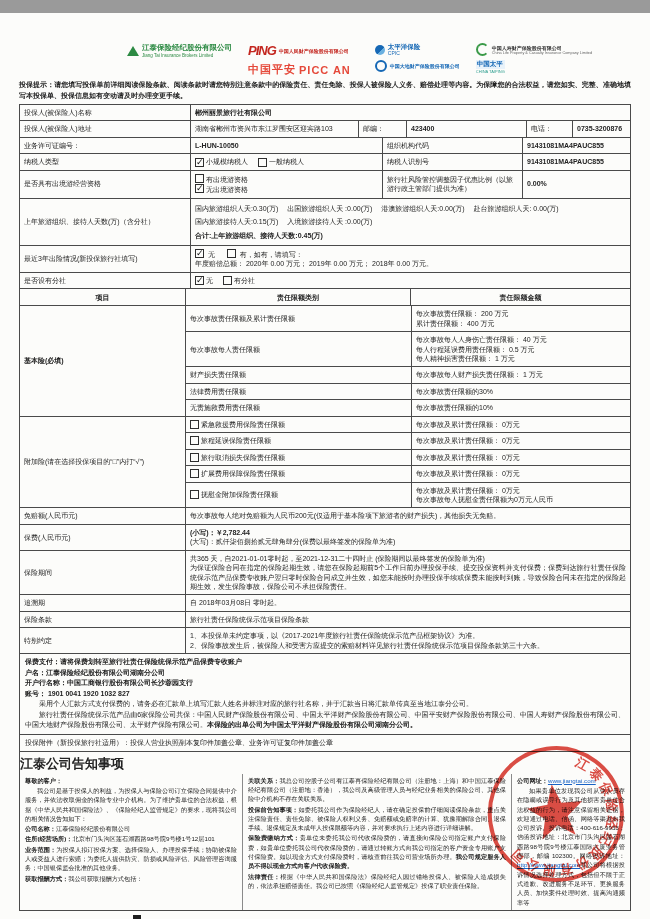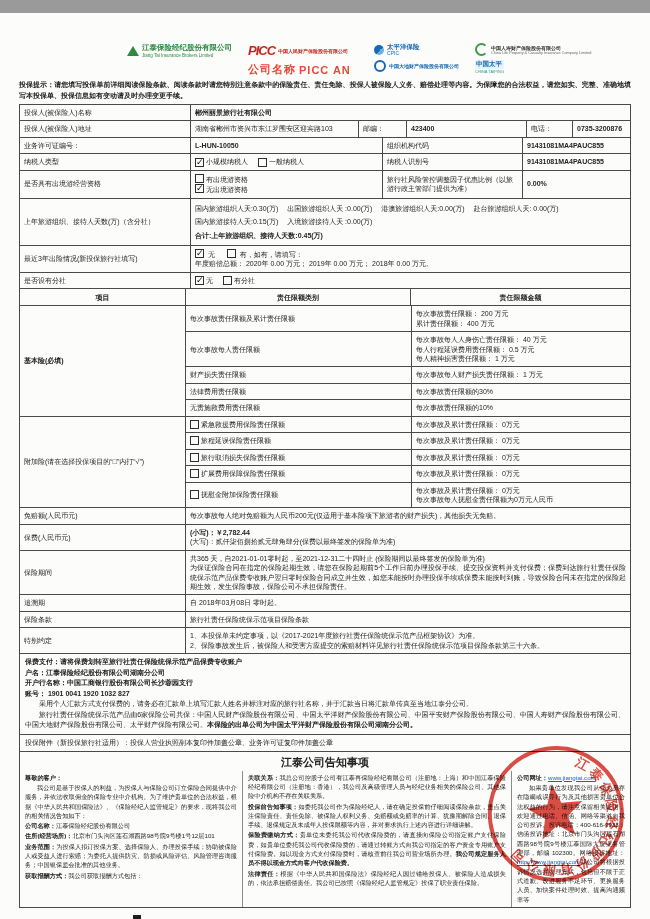--- a/index.html
+++ b/index.html
@@ -51,21 +51,21 @@
   .lim-type{width:225px;flex:none;}
   .lim-sub{display:flex;flex-direction:column;flex:1;min-width:0;}
   .lim-subrow{display:flex;border-top:1px solid #4a4a4a;flex:1;}
   .lim-subrow:first-child{border-top:none;}
   .bt-label{width:165px;flex:none;}
   
   .pay{font-size:7px;line-height:1.5;padding:3px 5px;}
   .pay .ind{text-indent:14px;text-align:justify;}
   
   .notice{position:relative;font-size:6.2px;line-height:1.5;}
-  .notice-title{text-align:center;font-weight:bold;font-size:11px;padding-top:2px;}
+  .notice-title{text-align:left;font-weight:bold;font-size:13px;padding-top:2px;}
   .cols{display:flex;}
   .col{padding:2px 5px;text-align:justify;}
   .c1{width:212px;flex:none;}
   .c2{width:258px;flex:none;border-left:1px solid #8a8a8a;}
   .c3{flex:1;min-width:0;border-left:1px solid #8a8a8a;}
   .col p{margin:0 0 1px 0;}
   .col p.ind{text-indent:12px;}
   .link{color:#1863c6;text-decoration:underline;}
   
   .stamp{position:absolute;right:-2px;top:-14px;opacity:0.88;mix-blend-mode:multiply;transform:rotate(-8deg);pointer-events:none;}
@@ -82,25 +82,25 @@
         <div class="lg-row">
           <span class="tri"></span>
           <div>
             <div class="jt-cn">江泰保险经纪股份有限公司</div>
             <div class="jt-en">Jiang Tai Insurance Brokers Limited</div>
           </div>
         </div>
       </div>
       <div class="logo-col">
         <div class="lg-row">
-          <span class="picc-abbr">PICC</span>
+          <span class="picc-abbr">PING</span>
           <span class="picc-cn">中国人民财产保险股份有限公司</span>
         </div>
         <div class="lg-row">
-          <span class="pa">公司名称</span>
+          <span class="pa">中国平安</span>
           <span class="pa">PICC AN</span>
         </div>
       </div>
       <div class="logo-col">
         <div class="lg-row">
           <span class="cpic-ic"></span>
           <div>
             <div class="cpic-cn">太平洋保险</div>
             <div class="cpic-en">CPIC</div>
           </div>

